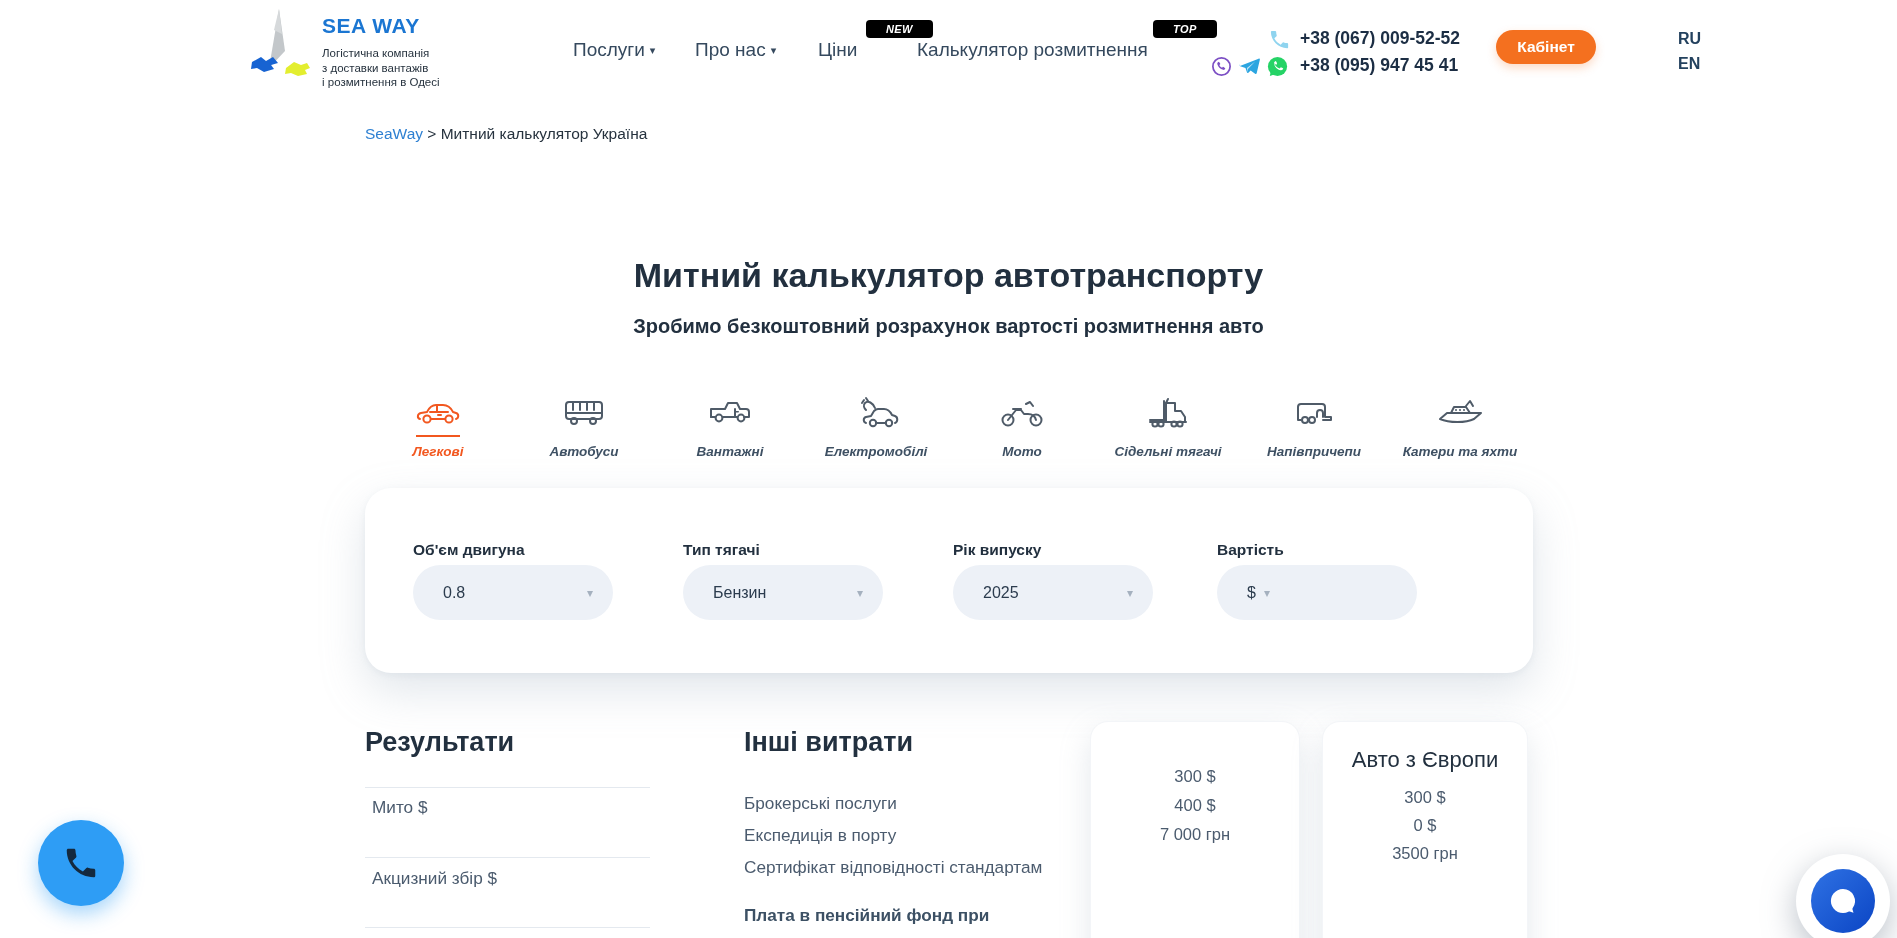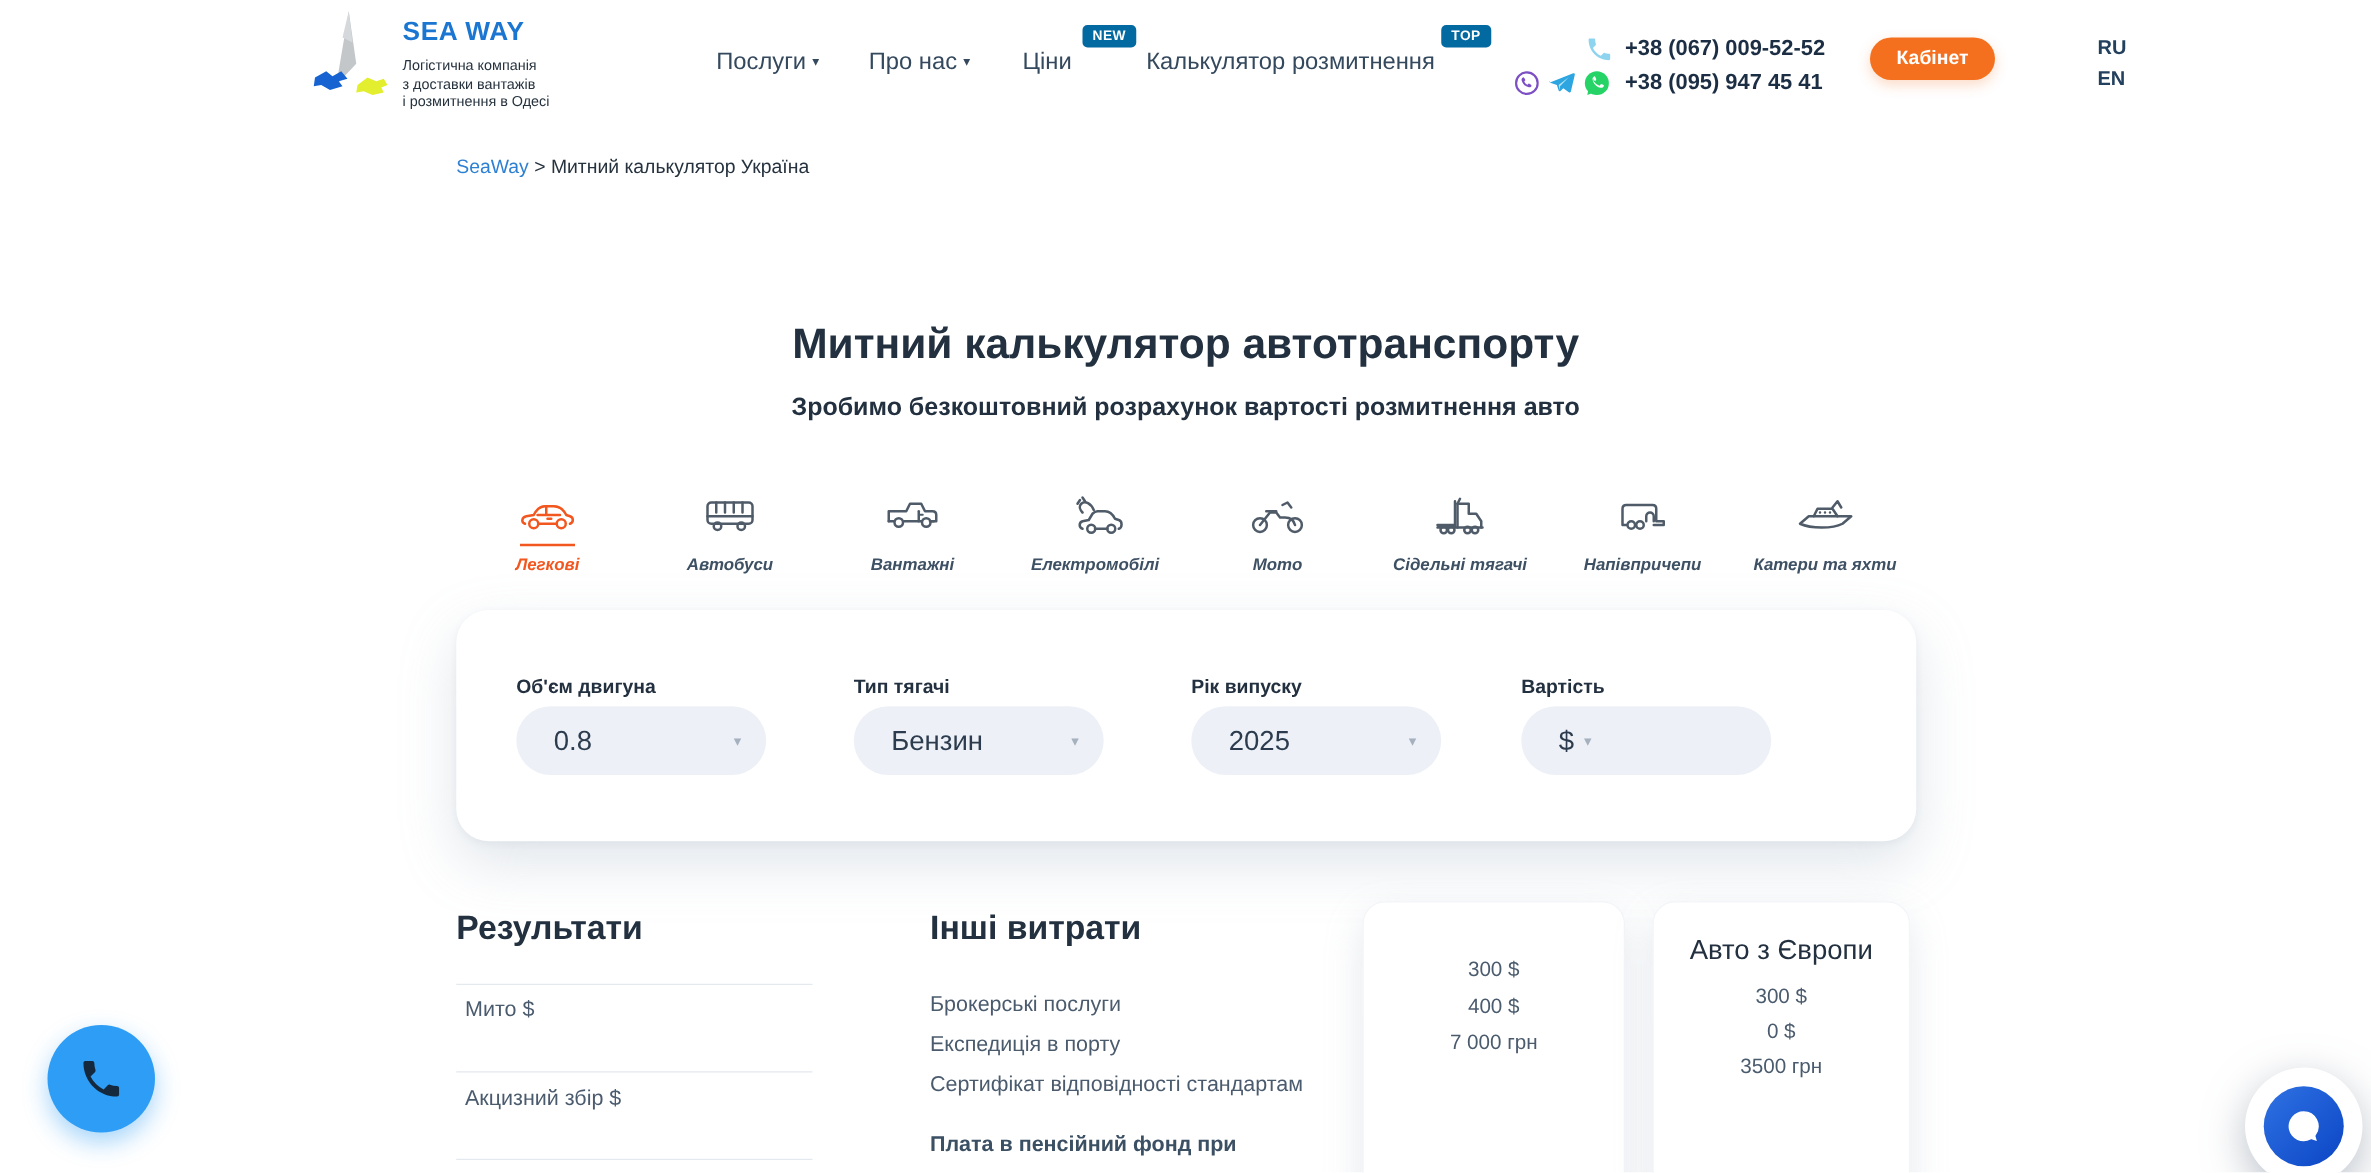--- a/index.html
+++ b/index.html
@@ -9,22 +9,22 @@
   .abs { position:absolute; }
 
   
   header { position:absolute; left:0; top:0; width:100%; height:106px; background:#fff; }
   .logo-sail { left:248px; top:6px; width:66px; height:78px; cursor:pointer; }
   .logo-text { left:322px; top:14px; cursor:pointer; }
   .brand { font-size:21px; font-weight:bold; color:#1b76d2; letter-spacing:.5px; }
   .tagline { margin-top:8px; font-size:11.5px; line-height:14.5px; color:#26323e; }
   .nav-item { position:absolute; top:39px; font-size:19px; color:#35495e; cursor:pointer; white-space:nowrap; }
   .chev { font-size:11px; color:#35495e; margin-left:5px; vertical-align:2px; }
-  .badge { position:absolute; top:-19px; background:#0369a1; color:#fff; font-size:11px; font-weight:bold;
-           padding:3px 8px; border-radius:4px; letter-spacing:.4px; }
+  .badge { position:absolute; top:-19px; background:#000000; color:#fff; font-size:11px; font-weight:bold;
+           padding:3px 20px; border-radius:4px; letter-spacing:.4px;font-style:italic; }
   .phone-num { position:absolute; left:1300px; font-size:17.5px; font-weight:bold; color:#1c2e44; cursor:pointer; white-space:nowrap; }
   .soc { position:absolute; width:23px; height:23px; cursor:pointer; }
   .cabinet-btn { position:absolute; left:1496px; top:30px; width:100px; height:34px; border:none; border-radius:22px;
                  background:#f4701f; color:#fff; font-size:15.5px; font-weight:bold; cursor:pointer;
                  font-family:inherit; box-shadow:0 4px 10px rgba(244,112,31,.25); }
   .lang { position:absolute; left:1652px; font-size:16px; font-weight:bold; color:#23415e; cursor:pointer;margin-left:26px; }
 
   
   .breadcrumb { position:absolute; left:365px; top:125px; font-size:15.5px; color:#26323e; }
   .breadcrumb a { color:#2e80d2; text-decoration:none; cursor:pointer; }
@@ -47,21 +47,21 @@
   .tico { stroke:#4f5b68; fill:none; stroke-width:2; stroke-linecap:round; stroke-linejoin:round; }
   .tab.active .tico { stroke:#f2571f; }
 
   
   .form-card { position:absolute; left:365px; top:488px; width:1168px; height:185px; background:#fff;
                border-radius:26px; box-shadow:0 18px 45px rgba(146,165,184,.28), 0 2px 6px rgba(146,165,184,.12); }
   .fgroup { position:absolute; top:0; width:200px; }
   .flabel { position:absolute; top:53px; font-size:15.5px; font-weight:bold; color:#22303f; white-space:nowrap; }
   .pill { position:absolute; top:77px; width:200px; height:55px; background:#edf1f7; border-radius:28px;
           display:flex; align-items:center; padding:0 20px 0 30px; cursor:pointer; }
-  .pill .val { font-size:22px; color:#2c3c4e; flex:1; }
+  .pill .val { font-size:16px; color:#2c3c4e; flex:1; }
   .pill .pchev { font-size:12px; color:#a5b1bf; }
   .pill.money .val { flex:0 0 auto; margin-right:8px; }
   .pill.money .pchev { margin-right:6px; }
   .pill input { flex:1; border:none; background:transparent; outline:none; font-size:18.5px;
                 font-family:inherit; color:#2c3c4e; min-width:20px; }
 
   
   .h2 { position:absolute; font-size:27px; font-weight:bold; color:#22303f; }
   .sep { position:absolute; left:365px; width:285px; height:1px; background:#e4e9ef; }
   .res-item { position:absolute; left:372px; font-size:17.2px; color:#4b5b6e; }

